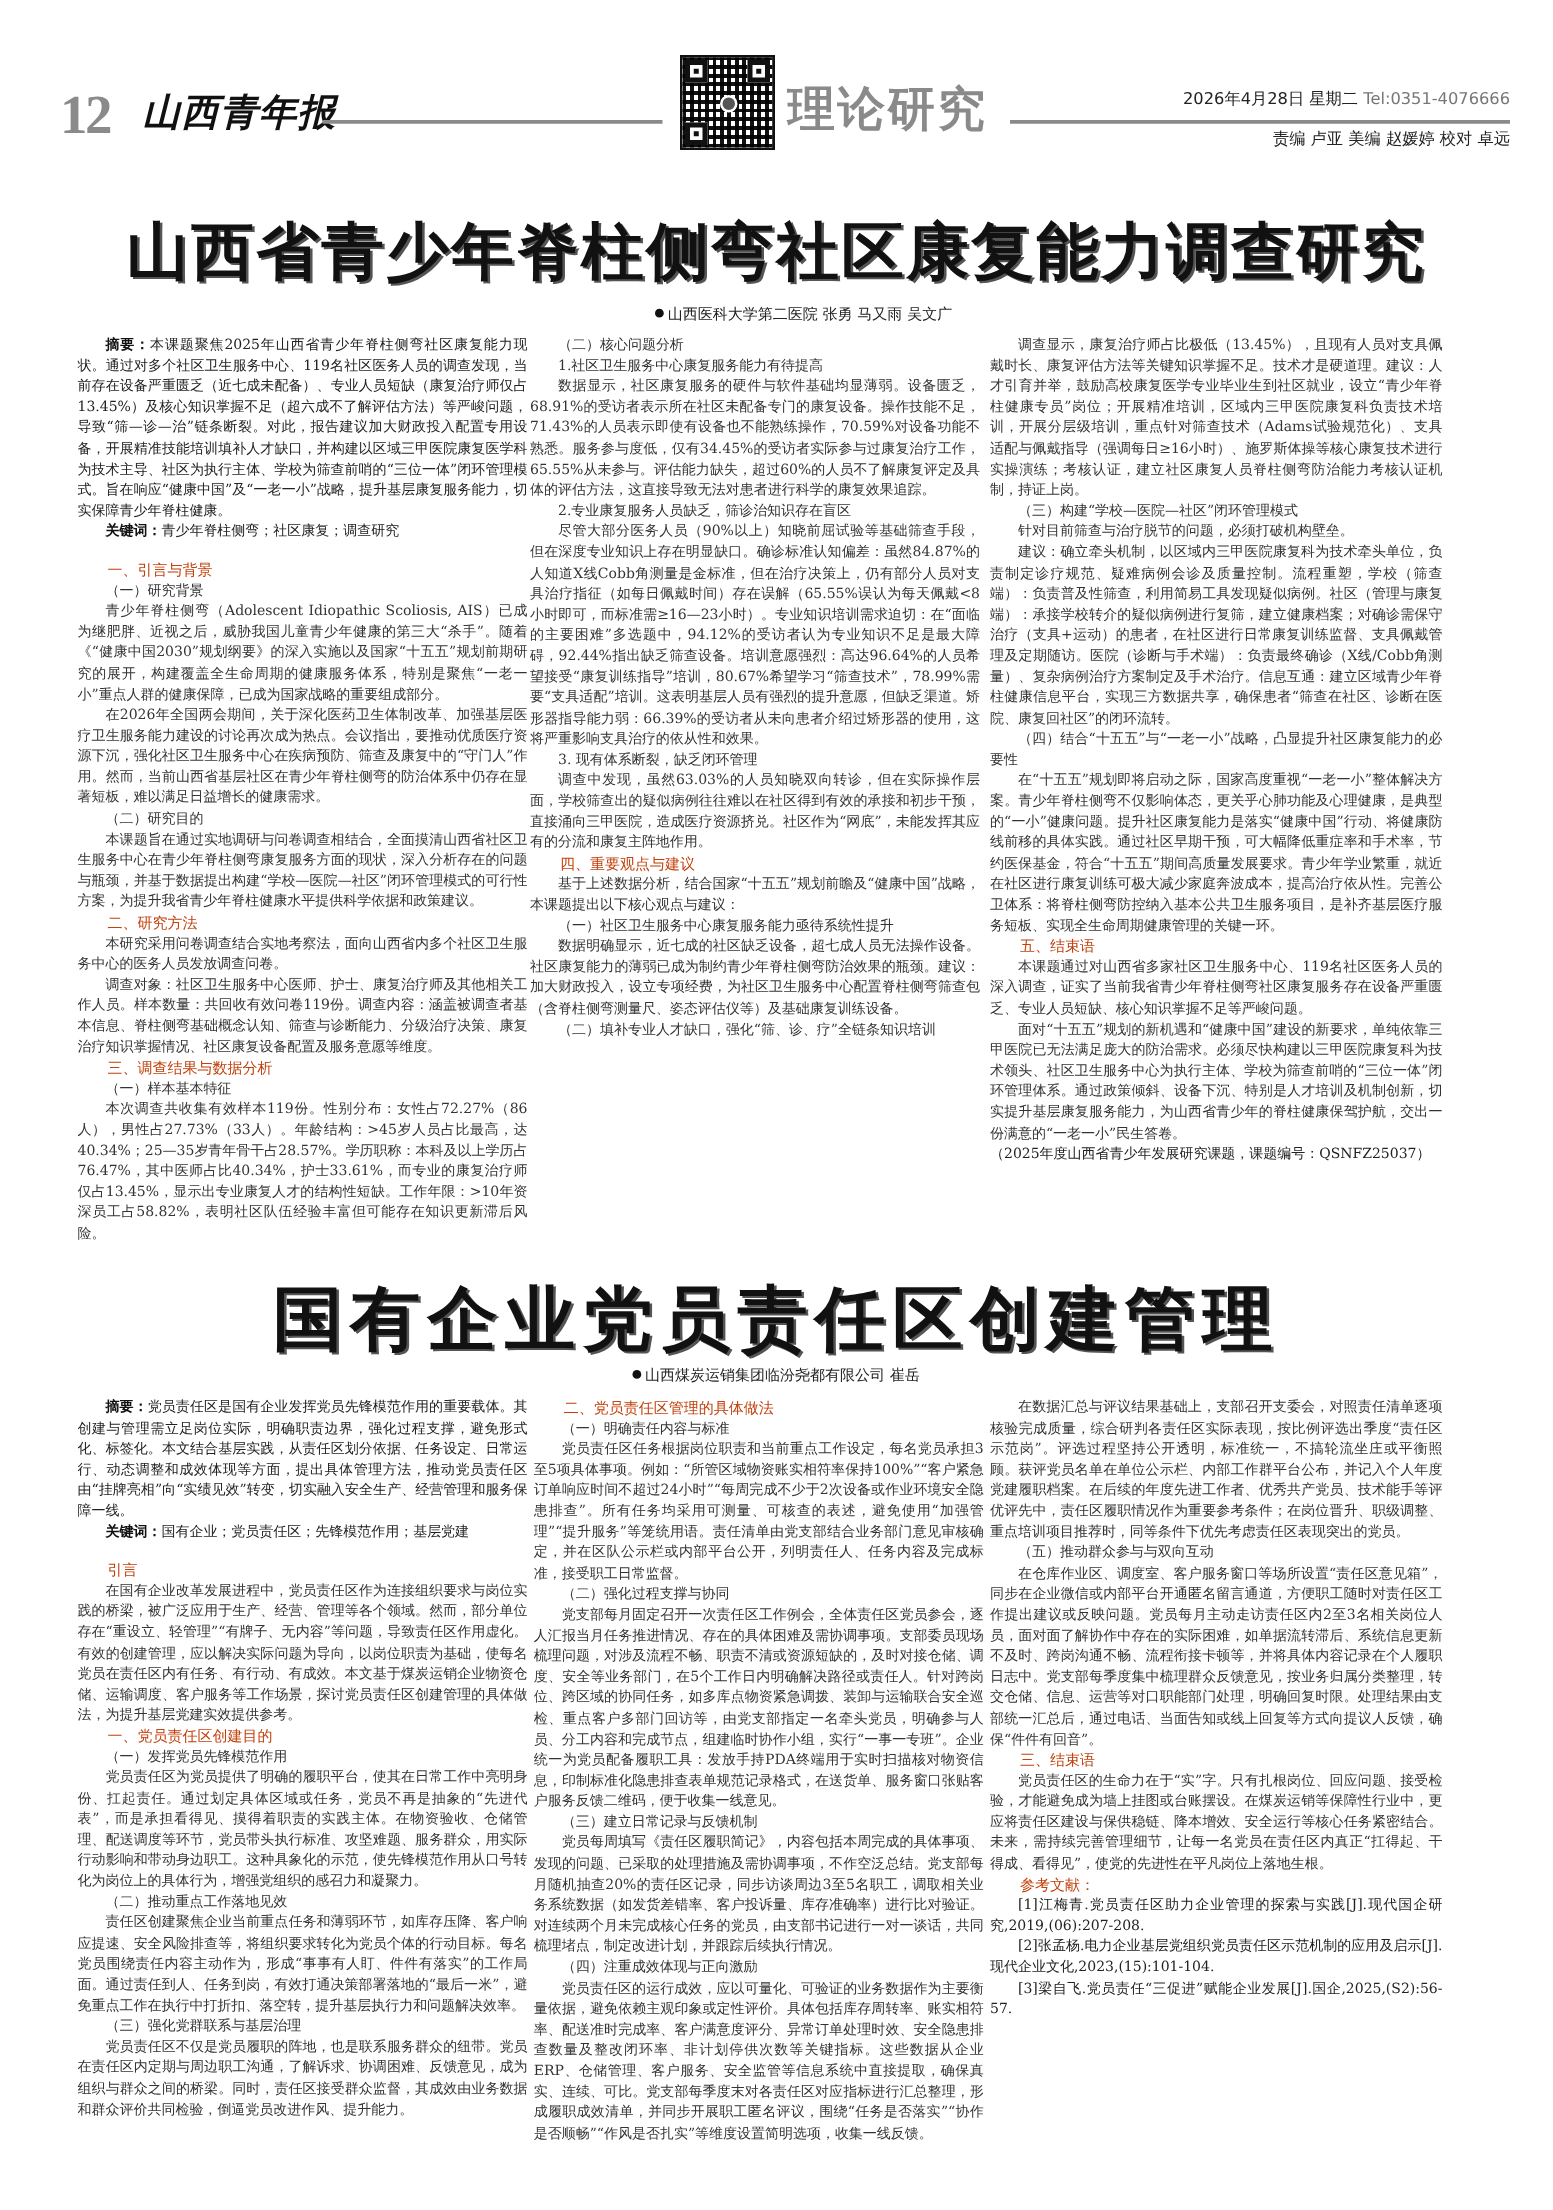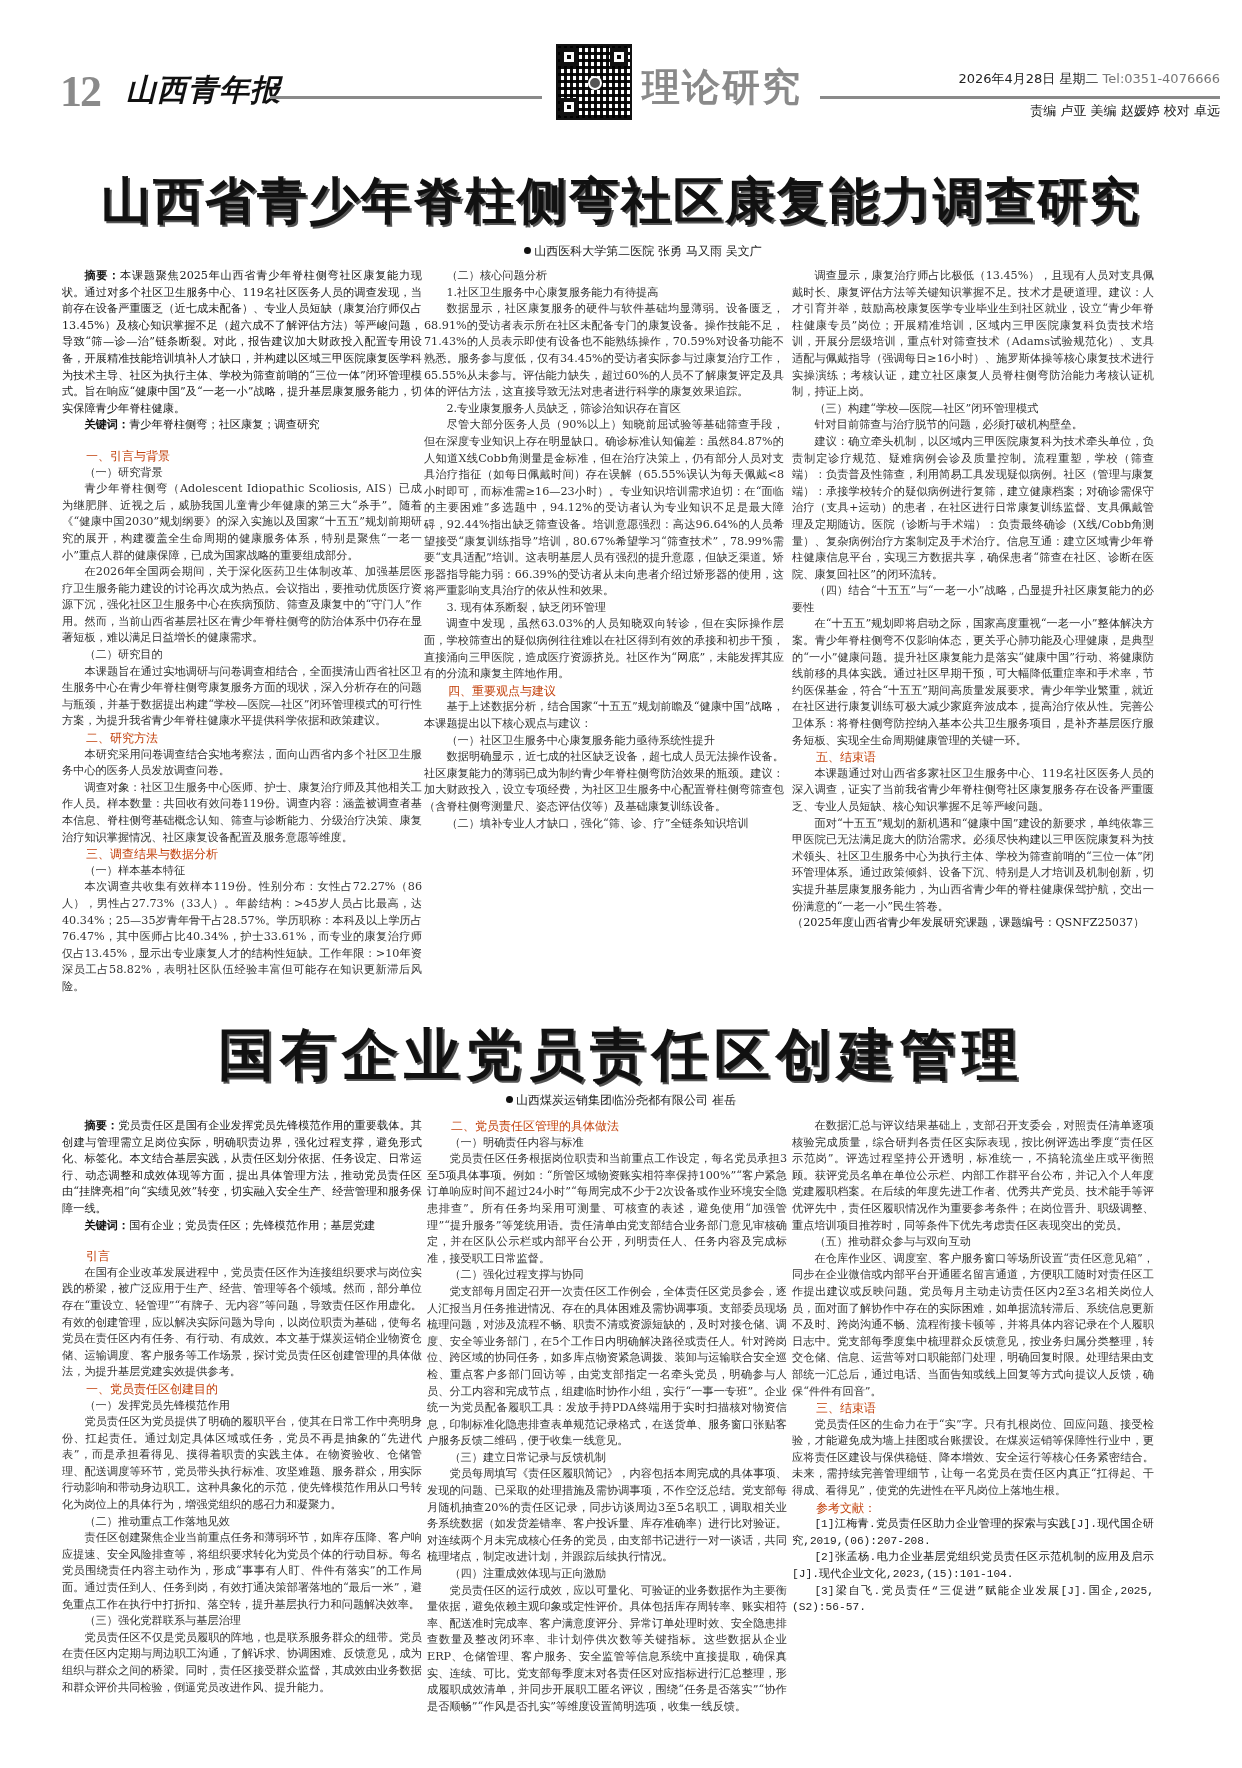--- a/index.html
+++ b/index.html
@@ -1,20 +1,20 @@
 <!DOCTYPE html>
 <html><head>
 <meta charset="utf-8">
 <style>
   * { box-sizing: border-box; margin: 0; padding: 0; }
   html, body { width: 1242px; height: 1768px; background: #ffffff; overflow: hidden; }
   body { font-family: "DejaVu Serif", "Liberation Serif", serif; color: #2a2a2a; position: relative; }
 
   
-  .masthead { position: absolute; top: 40px; left: 60px; width: 1160px; height: 80px; }
+  .masthead { position: absolute; top: 40px; left: 48px; width: 1160px; height: 80px; }
   .page-num { position: absolute; left: 0; top: 26px; font-family: "Liberation Serif", serif; font-weight: bold; font-size: 44px; color: #8a8a8a; letter-spacing: -2px; }
   .paper-name { position: absolute; left: 66px; top: 30px; font-family: "DejaVu Serif", serif; font-style: italic; font-weight: bold; font-size: 30px; color: #111; letter-spacing: 1px; }
   .rule-left { position: absolute; left: 210px; top: 56px; width: 272px; height: 3px; background: #8a8a8a; }
   .qr { position: absolute; left: 496px; top: 4px; width: 76px; height: 76px; background:
         repeating-linear-gradient(90deg, #111 0 3px, #fff 3px 6px),
         repeating-linear-gradient(0deg, #111 0 3px, #fff 3px 7px); background-blend-mode: multiply; border: 2px solid #111; }
   .qr .corner { position: absolute; width: 18px; height: 18px; border: 4px solid #111; background: #fff; }
   .qr .corner::after { content: ""; position: absolute; left: 3px; top: 3px; width: 4px; height: 4px; background: #111; }
   .qr .c1 { left: 2px; top: 2px; } .qr .c2 { right: 2px; top: 2px; } .qr .c3 { left: 2px; bottom: 2px; }
   .qr .logo { position: absolute; left: 30px; top: 30px; width: 14px; height: 14px; border-radius: 50%; background: #555; border: 2px solid #fff; }
@@ -36,21 +36,21 @@
   
   .col { position: absolute; width: 360px; font-size: 11.2px; line-height: 16.6px; color: #333; text-align: justify; overflow: hidden; }
   .col p { text-indent: 2em; }
   .col p.noindent { text-indent: 0; }
   .col .abstract { font-family: "DejaVu Serif", serif; color: #222; }
   .col .lbl { font-family: "DejaVu Sans", sans-serif; font-weight: bold; color: #111; }
   .col .sec { font-family: "DejaVu Sans", sans-serif; font-weight: normal; font-size: 12px; color: #c2410c; text-indent: 2em; }
   .col .sub { text-indent: 2em; color: #333; }
   .col .gap { height: 14px; }
   .col .fund { font-family: "DejaVu Serif", serif; color: #222; }
-  .col .ref { text-indent: 2em; color: #222; font-family: Liberation Mono, monospace; }
+  .col .ref { text-indent: 2em; color: #222; }
 
   .a1c1 { left: 62px; top: 268px; height: 730px; }
   .a1c2 { left: 424px; top: 268px; height: 730px; }
   .a1c3 { left: 792px; top: 268px; height: 730px; width: 362px; }
   .a2c1 { left: 62px; top: 1118px; height: 640px; }
   .a2c2 { left: 427px; top: 1118px; height: 640px; }
   .a2c3 { left: 792px; top: 1118px; height: 640px; width: 362px; }
 </style>
 </head>
 <body>

